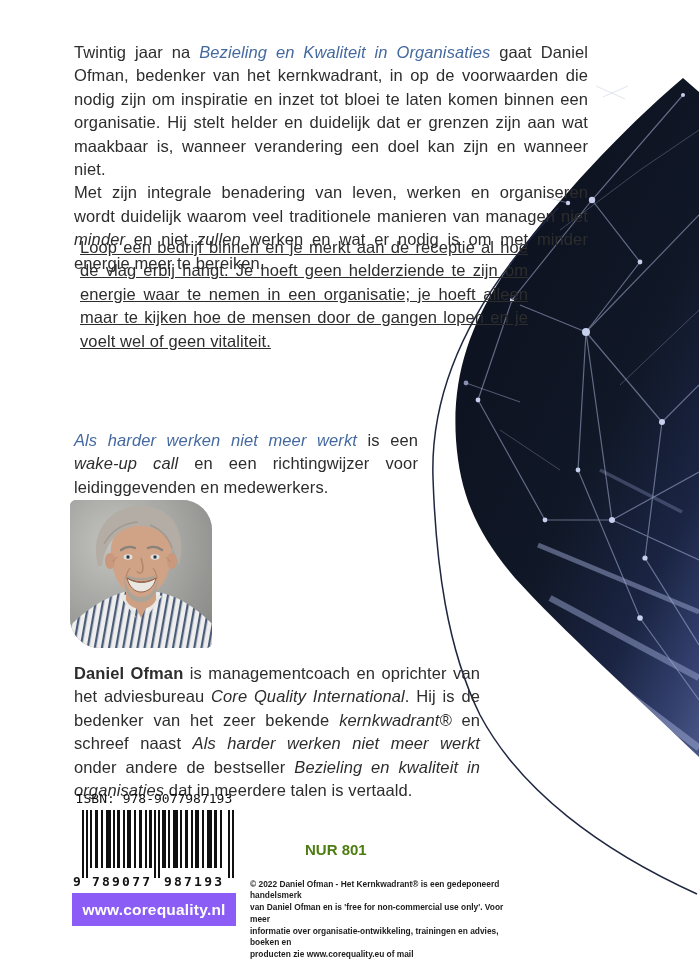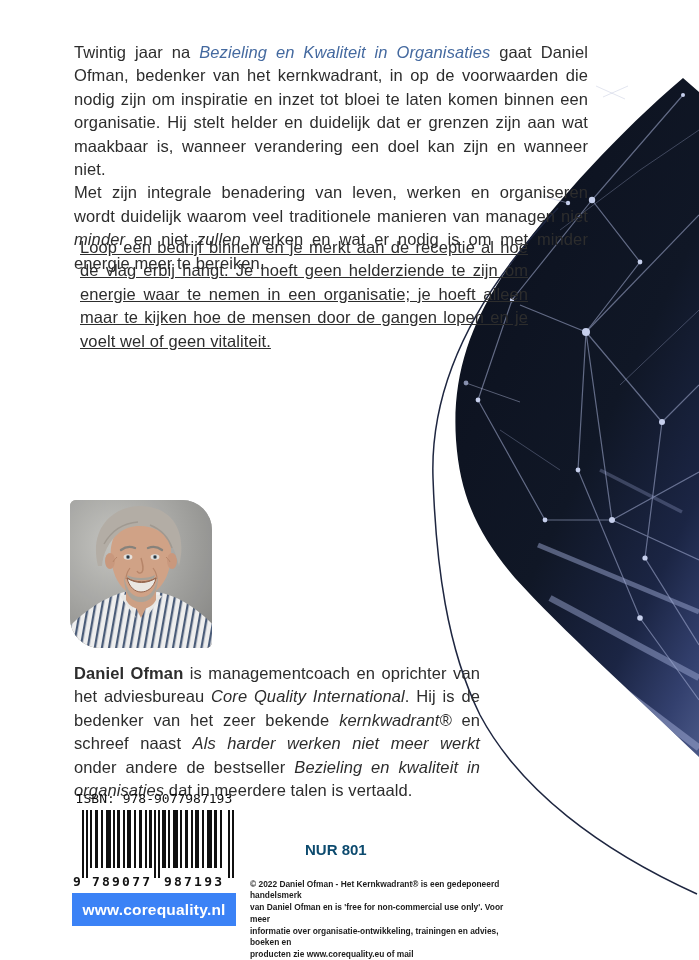--- a/index.html
+++ b/index.html
@@ -25,28 +25,28 @@
 
   .isbn-label {
     position:absolute; left:72px; top:791px; width:164px; text-align:center;
     font-family:"DejaVu Sans Mono", monospace; font-weight:normal; font-size:13px; color:#121212;
     white-space:nowrap;
   }
   .barcode { position:absolute; left:72px; top:808px; }
   .ean-digits { font-family:"DejaVu Sans Mono", monospace; font-weight:bold; font-size:13px; fill:#121212; }
   .website-box {
     position:absolute; left:72px; top:893px; width:164px; height:33px;
-    background:#3b82f6; color:#ffffff; display:flex; align-items:center; justify-content:center;
+    background:#8b5cf6; color:#ffffff; display:flex; align-items:center; justify-content:center;
     font-weight:bold; font-size:15.5px; letter-spacing:0.2px;text-align:right;
   }
   .logo { position:absolute; left:250px; top:785px; width:60px; text-align:left; }
   .logo-word1 { font-size:15.5px; letter-spacing:1.5px; color:#8a8a8a; line-height:15px; margin-top:2px; }
   .logo-word2 { font-size:10px;  letter-spacing:2.6px; color:#8a8a8a; line-height:11px; }
   .logo-word3 { font-size:4.6px; letter-spacing:1.7px; color:#9a9a9a; line-height:7px; }
-  .nur { position:absolute; left:305px; top:841px; font-weight:bold; font-size:15px; color:#0c4a6e; }
+  .nur { position:absolute; left:305px; top:841px; font-weight:bold; font-size:15px; color:#4d7c0f; }
   .colophon {
     position:absolute; left:250px; top:866px; width:300px;
     font-size:9.5px; line-height:11.7px; font-weight:bold; color:#1c1c1c;
     transform:scaleX(0.88); transform-origin:left top; white-space:pre-line;
   }
   .colophon p { margin:0; }
 </style>
 </head>
 <body>
 
@@ -120,20 +120,21 @@
   </svg>
 
   <div class="para just" style="left:66px; top:33px; width:514px;">
     <p><span>Twintig jaar na </span><span class="ib">Bezieling en Kwaliteit in Organisaties</span><span> gaat Daniel Ofman, bedenker van het kernkwadrant, in op de voorwaarden die nodig zijn om inspiratie en inzet tot bloei te laten komen binnen een organisatie. Hij stelt helder en duidelijk dat er grenzen zijn aan wat maakbaar is, wanneer verandering een doel kan zijn en wanneer niet.</span></p>
     <p><span>Met zijn integrale benadering van leven, werken en organiseren wordt duidelijk waarom veel traditionele manieren van managen niet </span><span class="i">minder</span><span> en niet </span><span class="i">zullen</span><span> werken en wat er nodig is om met minder energie meer te bereiken.</span></p>
   </div>
 
   <p class="para just" style="left:72px; top:228px; width:448px;text-decoration:underline;">Loop een bedrijf binnen en je merkt aan de receptie al hoe de vlag erbij hangt. Je hoeft geen helderziende te zijn om energie waar te nemen in een organisatie; je hoeft alleen maar te kijken hoe de mensen door de gangen lopen en je voelt wel of geen vitaliteit.</p>
 
 
+  <p class="para just" style="left:66px; top:421px; width:344px;"><span class="ib">Als harder werken niet meer werkt</span><span> is een </span><span class="i">wake-up call</span><span> en een richtingwijzer voor leidinggevenden en medewerkers.</span></p>
 
   <div class="photo">
     <svg width="142" height="148" viewBox="0 0 142 148" aria-hidden="true">
       <defs>
         <radialGradient id="pbg" cx="0.32" cy="0.3" r="1">
           <stop offset="0" stop-color="#cfcfcb"></stop>
           <stop offset="1" stop-color="#878785"></stop>
         </radialGradient>
         <pattern id="stripes" width="7" height="7" patternUnits="userSpaceOnUse" patternTransform="rotate(10)">
           <rect width="7" height="7" fill="#fbfbfb"></rect>

